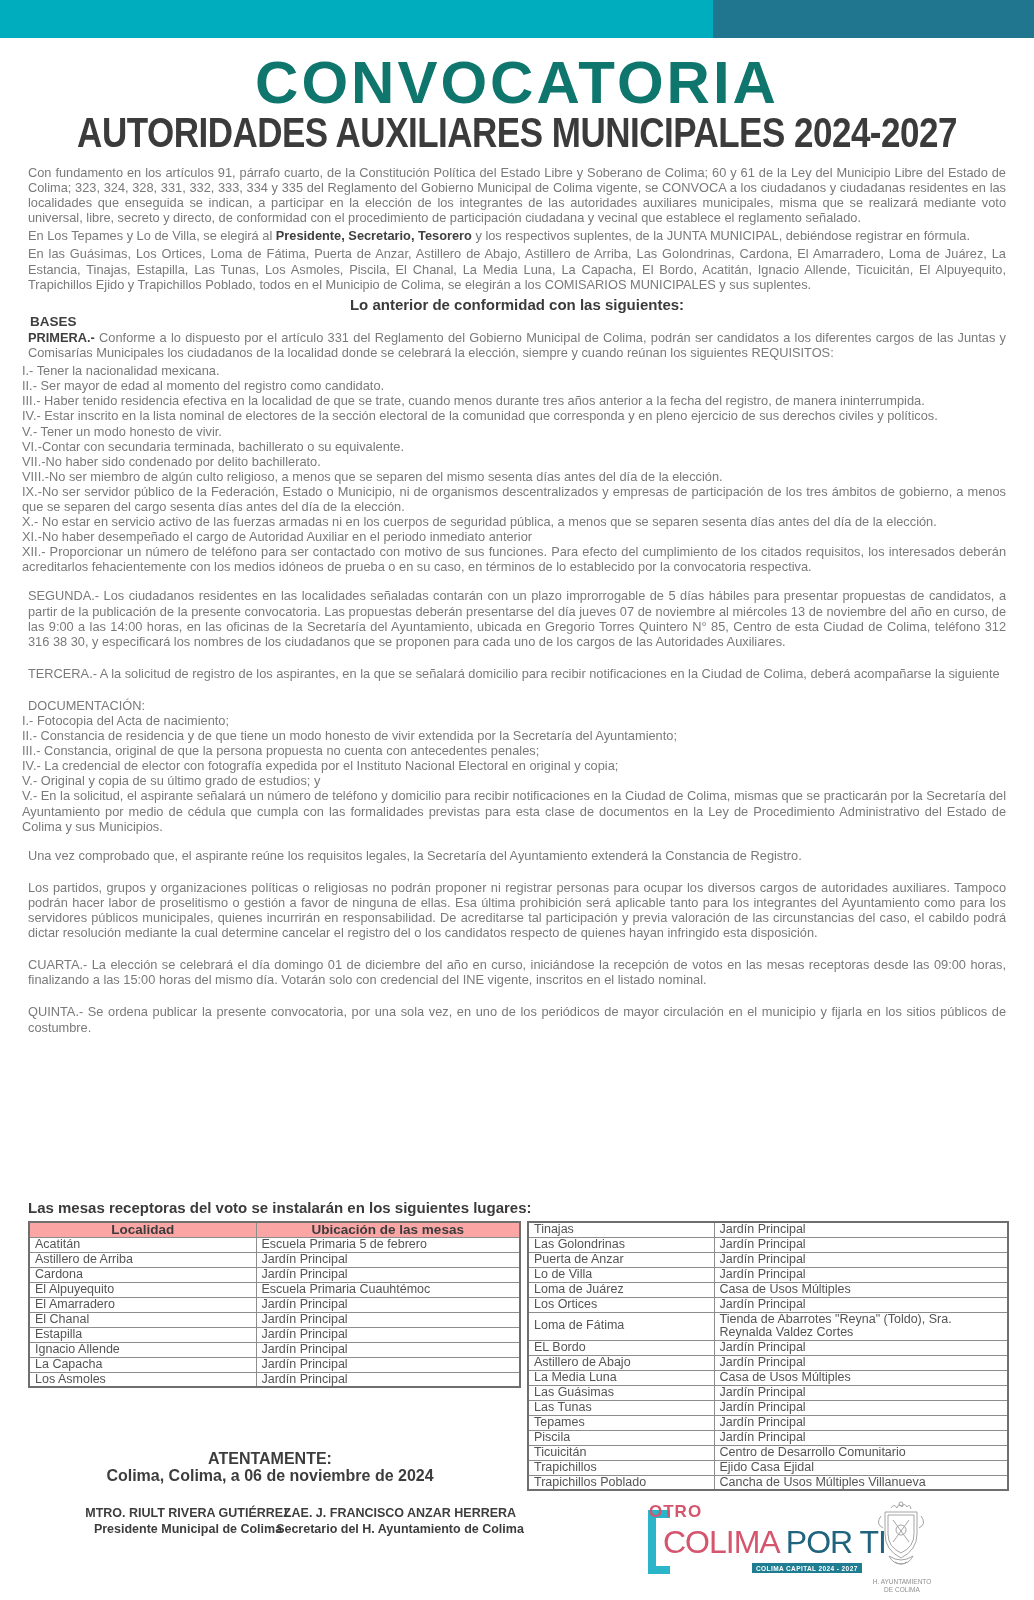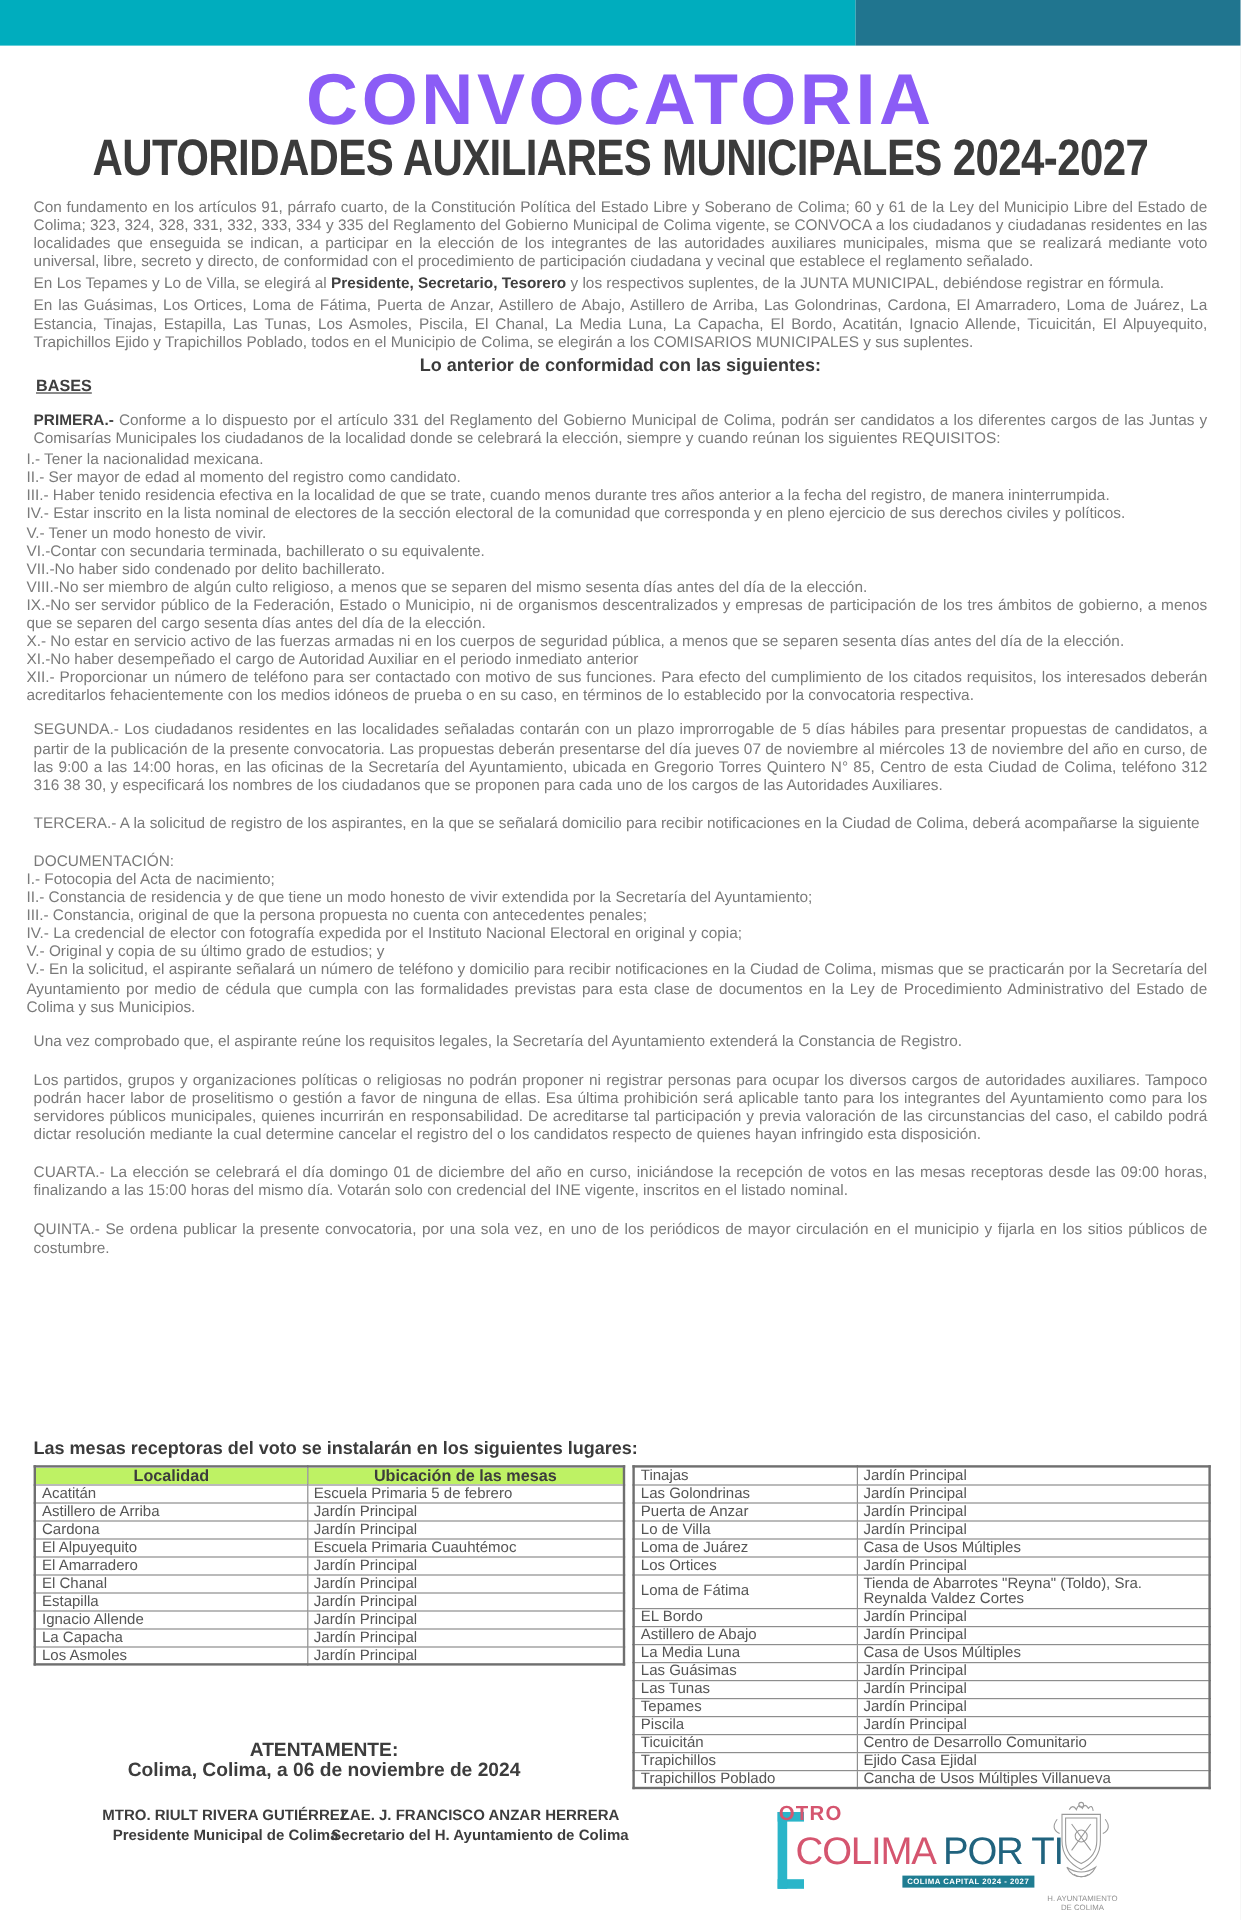--- a/index.html
+++ b/index.html
@@ -8,57 +8,57 @@
     position:relative; width:1034px; height:1600px; background:#ffffff;
     font-family:"Liberation Sans", sans-serif; overflow:hidden; margin:0 auto;
   }
   .topbar { position:absolute; top:0; left:0; width:100%; height:38px; display:flex; }
   .topbar .seg-cyan { width:713px; height:100%; background:#00adbe; }
   .topbar .seg-blue { flex:1; height:100%; background:#20758f; }
 
   .flowwrap { position:absolute; top:38px; left:0; right:0; height:1158px; overflow:hidden; }
 
   .main-title {
-    margin-top:16px; text-align:center; color:#8b5cf6;
+    margin-top:16px; text-align:center; color:#0f766e;
     font-size:60px; font-weight:bold; letter-spacing:3px; line-height:0.95;
   }
   .sub-title { text-align:center; margin-top:3px; line-height:36px; }
   .sub-title > span {
     display:inline-block; color:#3b3b3b; font-size:35px; font-weight:bold;
     letter-spacing:-0.5px; transform:scaleY(1.22); transform-origin:center;
     white-space:nowrap;
   }
 
   .textflow {
     padding:8px 28px 0 28px; color:#7a7a7a; font-size:12.8px;
     line-height:15.1px; text-align:justify;
   }
   .p { margin-bottom:3px; }
   .b-dark { color:#3f3f3f; font-weight:bold; }
   .center-heading {
     text-align:center; color:#3b3b3b; font-weight:bold; font-size:15px;
     margin:5px 0 2px 0;
   }
-  .bases-label { color:#3f3f3f; font-weight:bold; font-size:13.5px; margin:2px 0 13px 2px;text-decoration:underline; }
+  .bases-label { color:#3f3f3f; font-weight:bold; font-size:13.5px; margin:2px 0 1px 2px; }
   .req { margin-left:-6px; }
   .gap { height:14px; }
 
   .mesas-heading {
     position:absolute; top:1199px; left:28px;
     color:#3b3b3b; font-weight:bold; font-size:15px;
   }
   table.mesas { border-collapse:collapse; table-layout:fixed; }
   table.mesas { border:2px solid #6f6f6f; }
   table.mesas td, table.mesas th {
     border:1px solid #8d8d8d; padding:0 5px; height:15px;
     font-size:12.5px; line-height:13.5px; color:#555; text-align:left;
     overflow:hidden;
   }
   table.mesas th {
-    background:#bef264; color:#3c3c3c; font-weight:bold; text-align:center;
+    background:#fca5a5; color:#3c3c3c; font-weight:bold; text-align:center;
     font-size:13.5px;
   }
   .table-left  { position:absolute; top:1221px; left:28px;  width:491px; }
   .table-right { position:absolute; top:1221px; left:527px; width:480px; }
   .table-left  col.c1 { width:227px; } .table-left  col.c2 { width:264px; }
   .table-right col.c1 { width:186px; } .table-right col.c2 { width:294px; }
 
   .atentamente {
     position:absolute; top:1450px; left:28px; width:484px; text-align:center;
     color:#3d3d3d; font-weight:bold; font-size:16px; line-height:17px;

